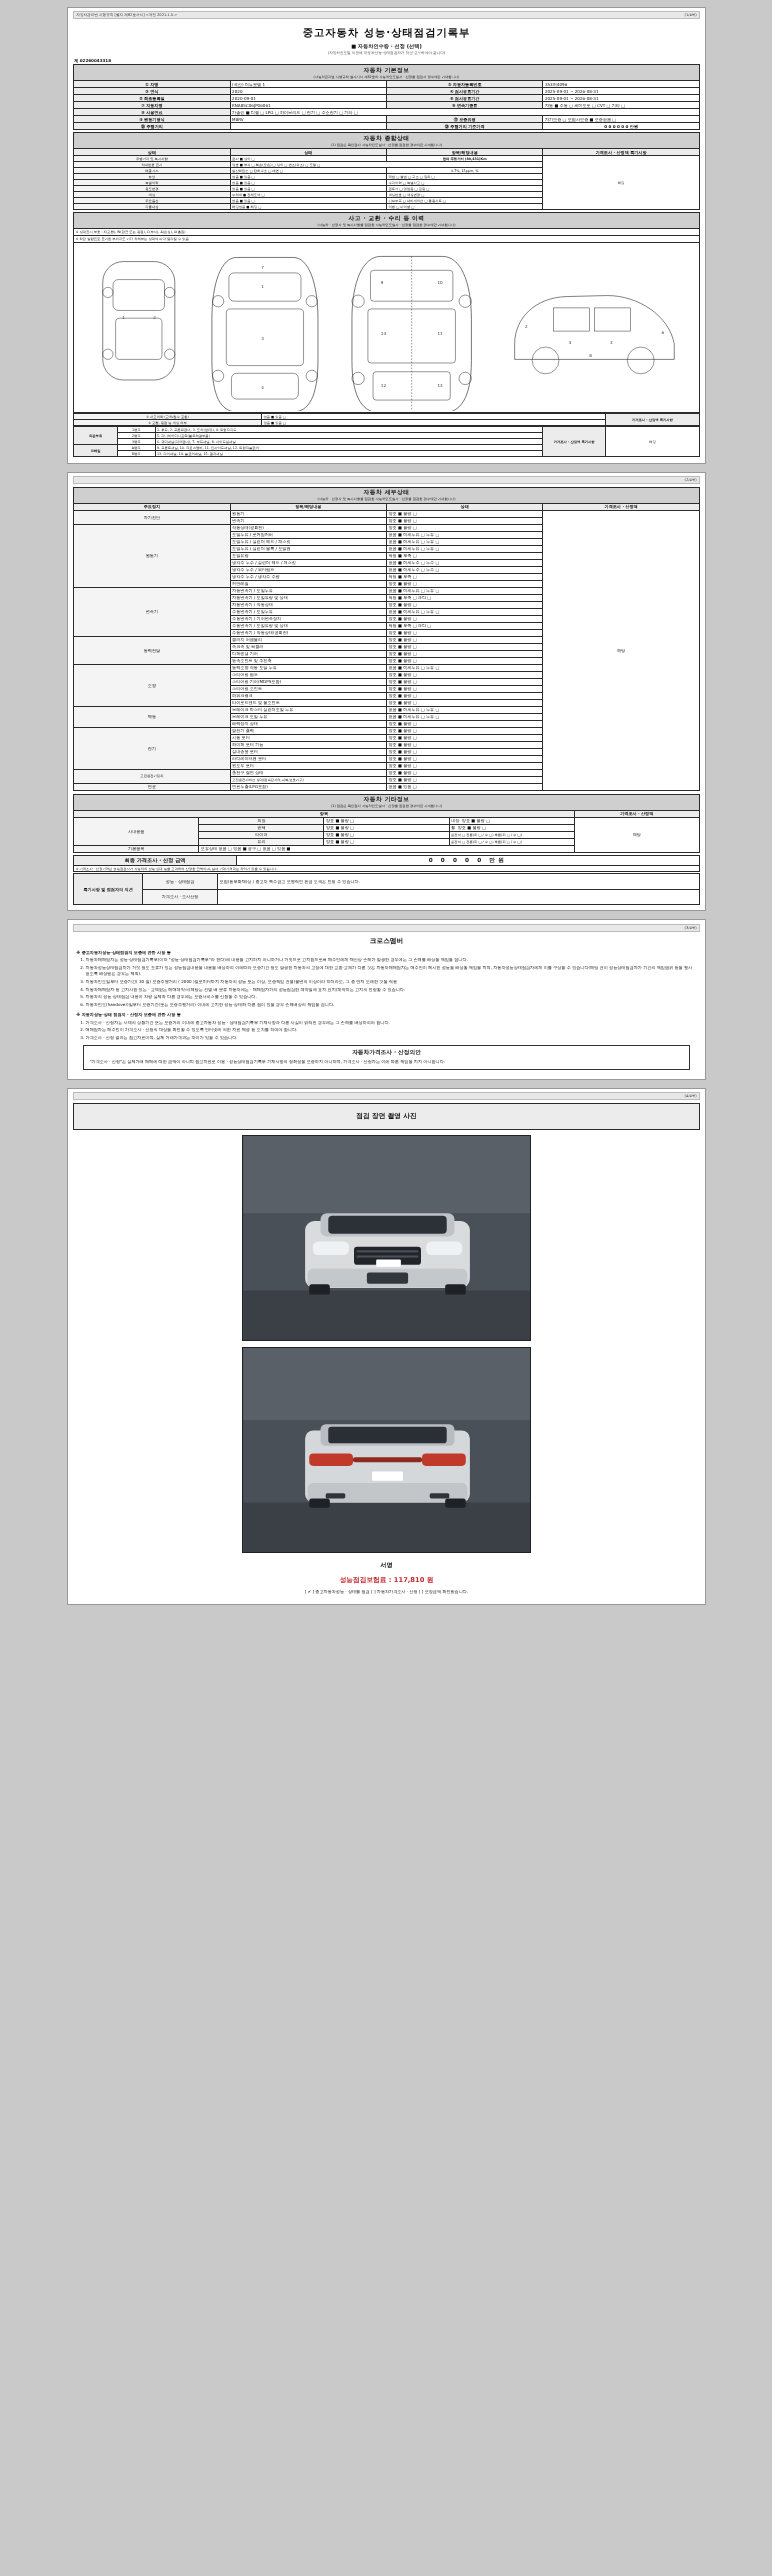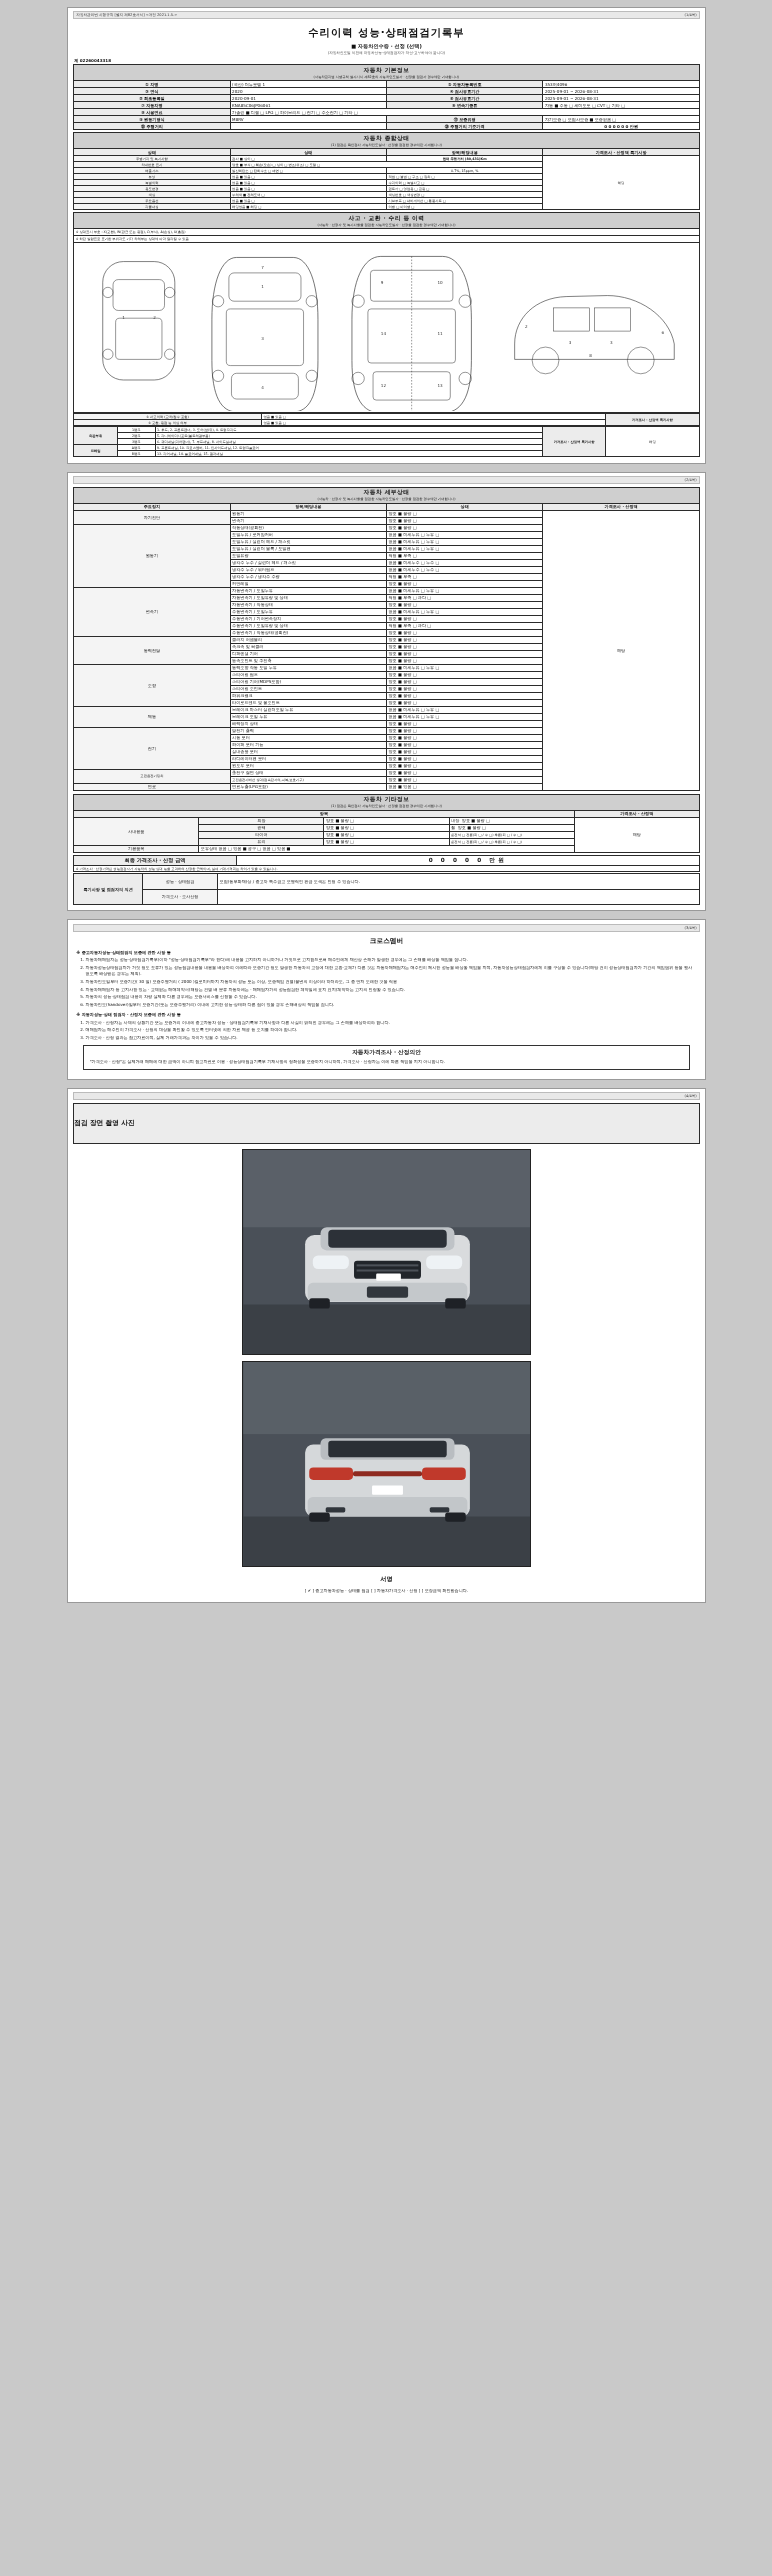--- a/index.html
+++ b/index.html
@@ -64,36 +64,36 @@
     text-align:center; font-weight:bold; font-size:6.7px; margin:5.2px 0 4.1px;
   }
   .notice { font-size:4.1px; line-height:1.5; padding:0 3.1px; }
   .notice p { margin:1.5px 0; }
   .notice .h { font-weight:bold; margin-top:4.1px; }
   ol.k { margin:1px 0 1px 9.3px; padding:0; }
   ol.k li { margin:1.5px 0; }
   .framebox { border:0.5px solid #333; padding:3.1px 5.2px; margin:4.1px 10.3px; }
   .framebox .t { text-align:center; font-weight:bold; font-size:5.7px; margin-bottom:2.1px; }
 
-  .photo-title { font-weight:bold; font-size:6.7px; padding:15px 0; background:#ececec; border:0.5px solid #2b2b2b; }
+  .photo-title { text-align:center; font-weight:bold; font-size:6.7px; padding:8px 0; background:#ececec; border:0.5px solid #2b2b2b; }
   .photo { background:#3a3f45; width:289px; height:206px; margin:5.2px auto; position:relative; overflow:hidden; border:0.5px solid #222; }
   .sign-title { text-align:center; font-weight:bold; font-size:6.2px; padding:3.1px 0; }
   .price-line { text-align:center; font-size:6.7px; font-weight:bold; color:#c1272d; padding:3.1px 0; }
   .footline { text-align:center; font-size:4.1px; padding:1px 0 4.1px; }
 </style>
 </head>
 <body>
 
 <div class="page p1">
   <div class="topbar">
     <span>자동차관리법 시행규칙 [별지 제82호서식] &lt;개정 2021.1.5.&gt;</span>
     <span>(1/4쪽)</span>
   </div>
 
-  <div class="doc-title">수리이력 성능·상태점검기록부</div>
+  <div class="doc-title">중고자동차 성능·상태점검기록부</div>
   <div class="doc-sub">■ 자동차인수증 · 선정 (선택)</div>
   <div class="doc-sub2">(자동차인도일 이전에 자동차성능·상태점검자가 작성·교부하여야 합니다)</div>
   <div class="docno">제 02260043318</div>
 
   <table>
     <tbody>
         <tr>
           <td colspan="4" class="secthead">
       <span>자동차 기본정보</span>
       <small>(자동차관리법 시행규칙 별지서식 제82호의 자동차인도일자 · 선정을 점검자 경우에만 기재합니다)</small>
@@ -680,15 +680,19 @@
       <rect x="125" y="262" width="310" height="38" rx="10" fill="#c2c6c9"></rect>
       <rect x="160" y="282" width="38" height="10" rx="3" fill="#30353b"></rect>
       <rect x="362" y="282" width="38" height="10" rx="3" fill="#30353b"></rect>
 
       <rect x="128" y="292" width="40" height="18" rx="5" fill="#1e2126"></rect>
       <rect x="392" y="292" width="40" height="18" rx="5" fill="#1e2126"></rect>
     </svg>
   </div>
 
   <div class="sign-title">서명</div>
+  <div class="price-line">
+    <span>성능점검보험료 :</span>
+    <span>117,810 원</span>
+  </div>
   <div class="footline">[ ✔ ] 중고자동차성능 · 상태를 점검 [ ] 자동차가격조사 · 산정 [ ] 보장금액 확인받습니다.</div>
 </div>
 
 
 </body></html>

